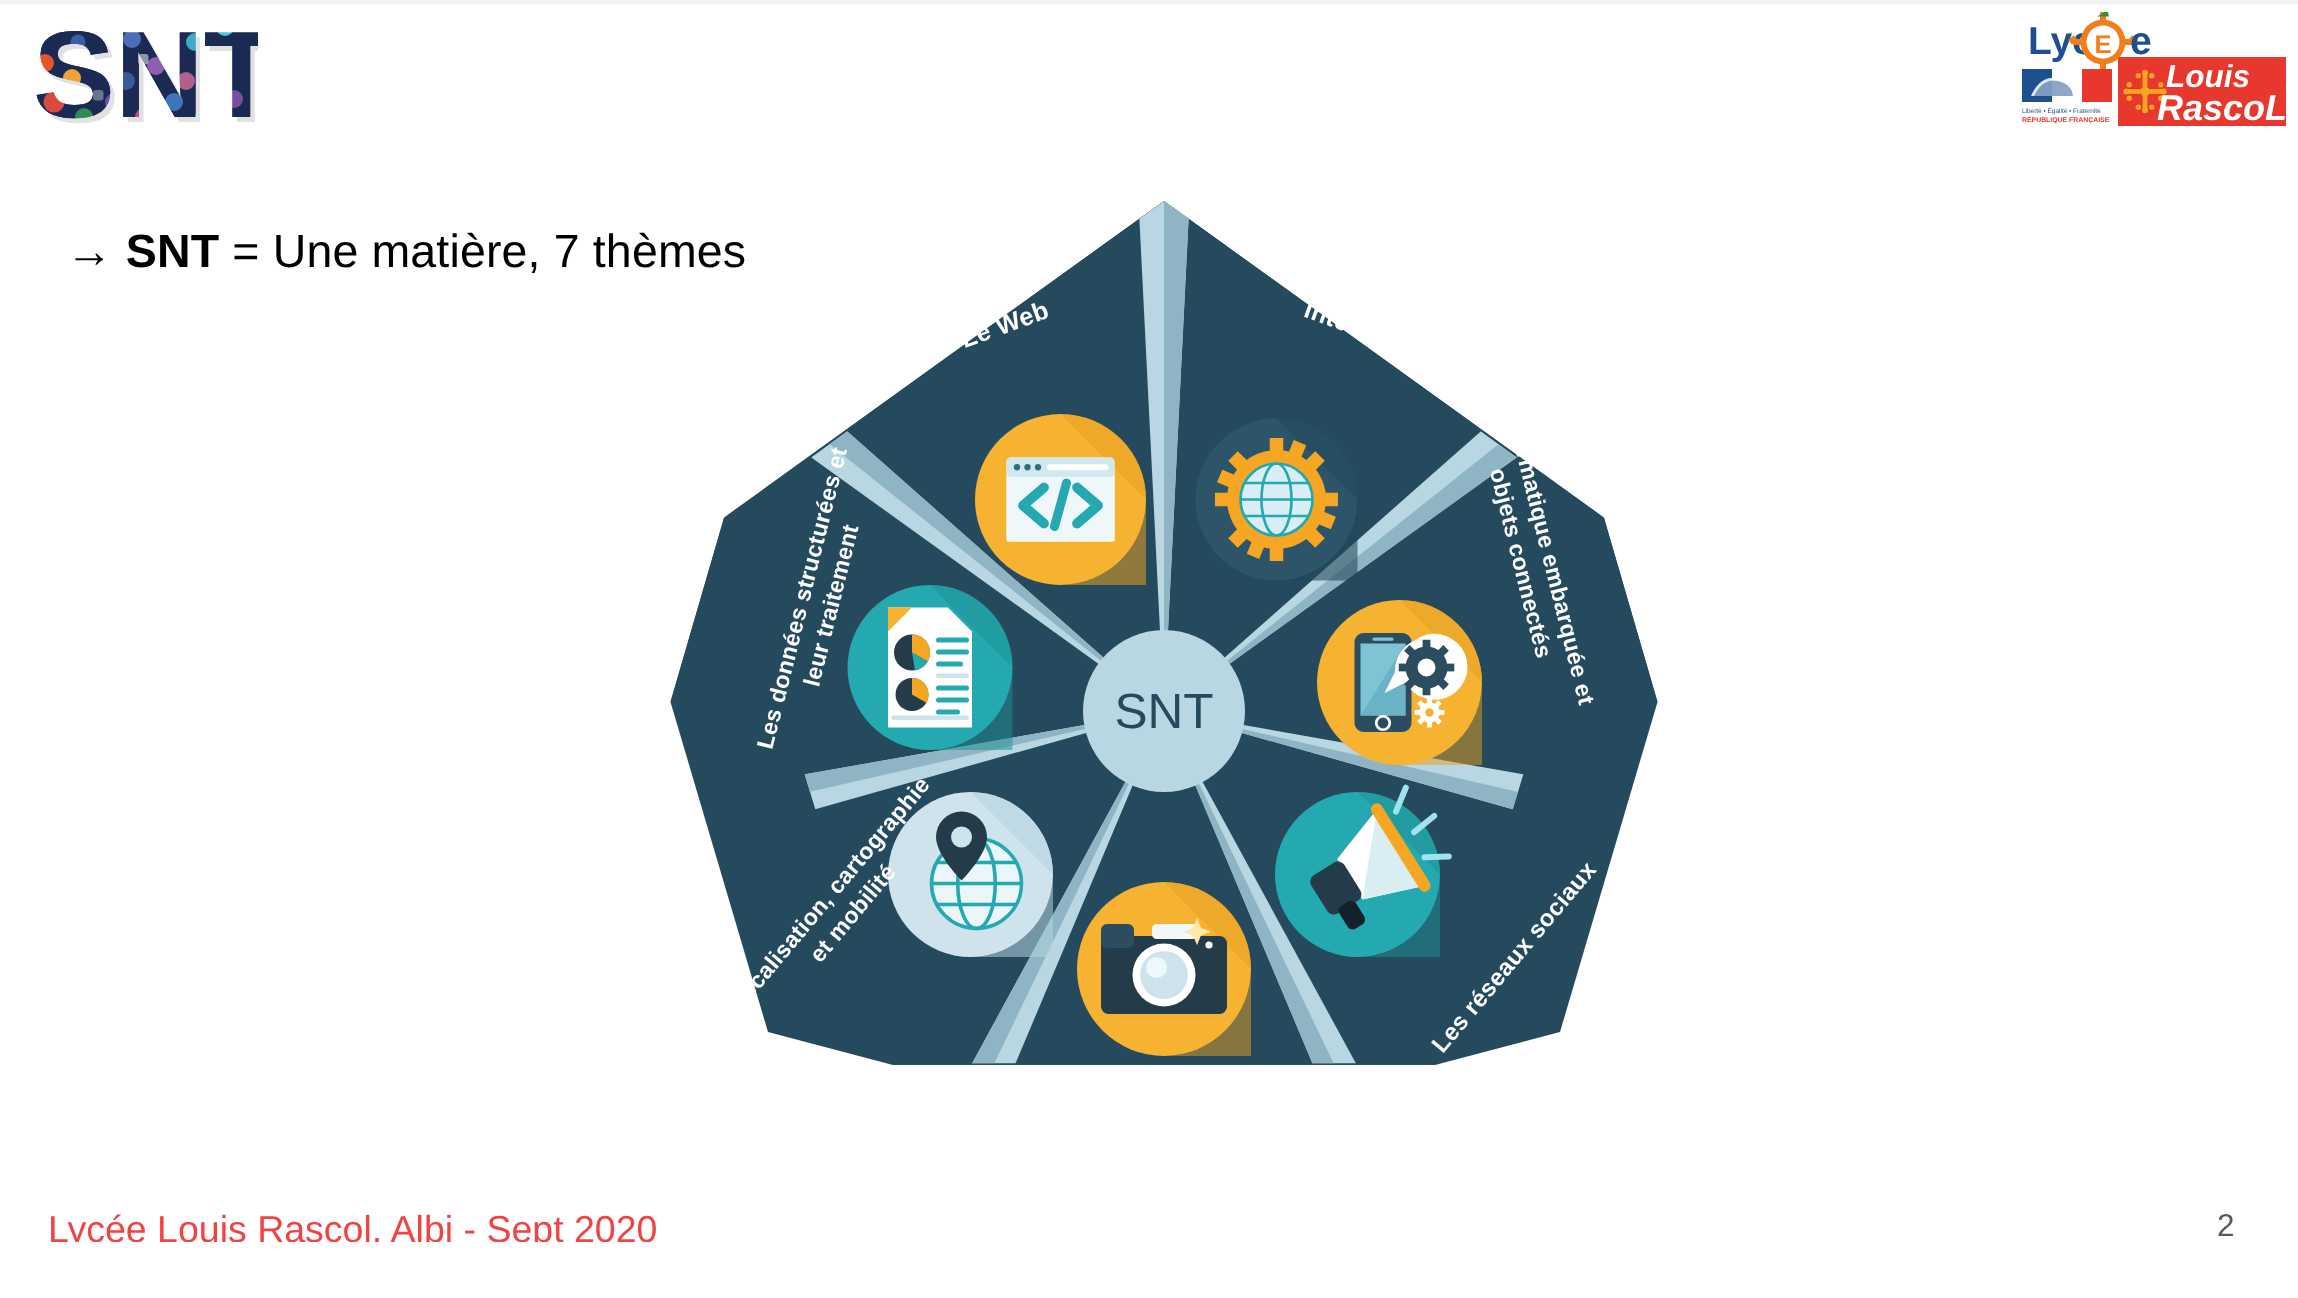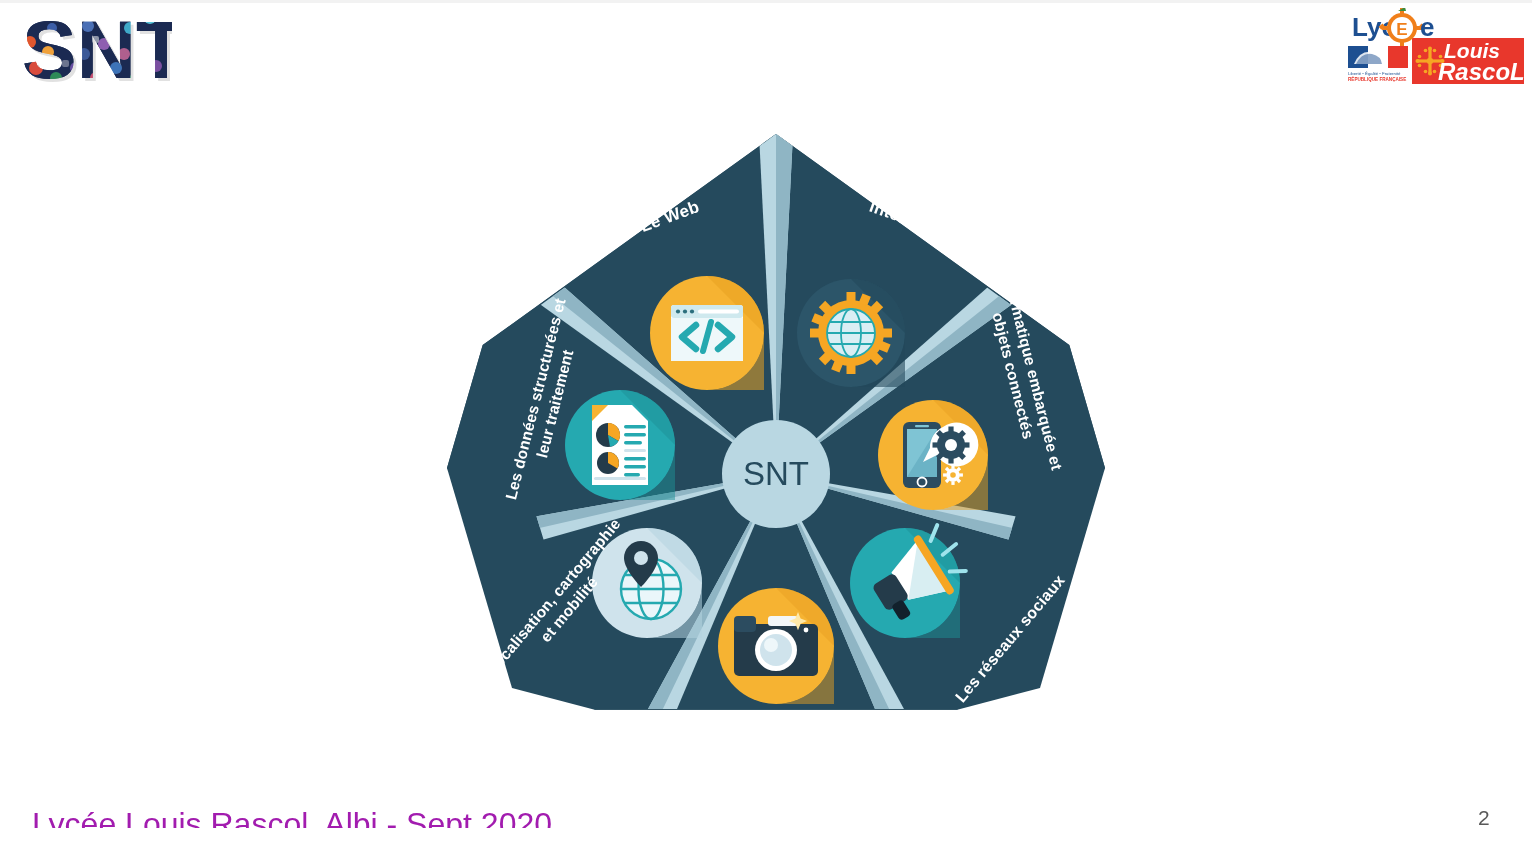--- a/index.html
+++ b/index.html
@@ -61,22 +61,22 @@
     position: absolute;
     left: 0; right: 0; bottom: -7px;
     height: 6px;
     overflow: hidden;
   }
 
   
   #footer {
     position: absolute;
     left: 32px; top: 806px;
-    font-size: 32px;
-    color: #a21caf;
+    font-size: 25px;
+    color: #ef4444;
     white-space: nowrap;
   }
   #page-number {
     position: absolute;
     left: 1478px; top: 806px;
     font-size: 21px;
     color: #595959;
   }
 
   
@@ -197,20 +197,29 @@
         <rect x="20" y="0" width="20" height="22" fill="#ffffff"></rect>
         <rect x="40" y="0" width="20" height="22" fill="#e8372c"></rect>
         <path d="M 6 18 q 6 -14 18 -12 q 10 2 12 12 z" fill="#ffffff" opacity=".85"></path>
         <path d="M 8 18 q 6 -12 16 -10 q 9 2 10 10 z" fill="#1d4f91" opacity=".5"></path>
         <text x="0" y="29" font-family="'Liberation Sans', sans-serif" font-size="4.3" fill="#1d4f91">Liberté • Égalité • Fraternité</text>
         <text x="0" y="35" font-family="'Liberation Sans', sans-serif" font-size="4.6" font-weight="bold" fill="#e8372c">RÉPUBLIQUE FRANÇAISE</text>
       </g>
     </svg>
   </div>
 
+  <div id="heading">
+    <span class="arrow">→</span>
+    <span class="snt">
+      <span>SNT</span>
+      <span class="squiggle">
+        
+      </span>
+    </span><span> = Une matière, 7 thèmes</span>
+  </div>
 
   <div id="diagram">
     <svg width="672" height="672" viewBox="0 0 672 672">
       <defs>
         <clipPath id="hepClip">
           <polygon points="336,8 636,225 521,577 151,577 36,225"></polygon>
         </clipPath>
         <clipPath id="hep7">
           <polygon points="336,6 629,219 623,232 517,581 155,581 49,232 43,219"></polygon>
         </clipPath>

